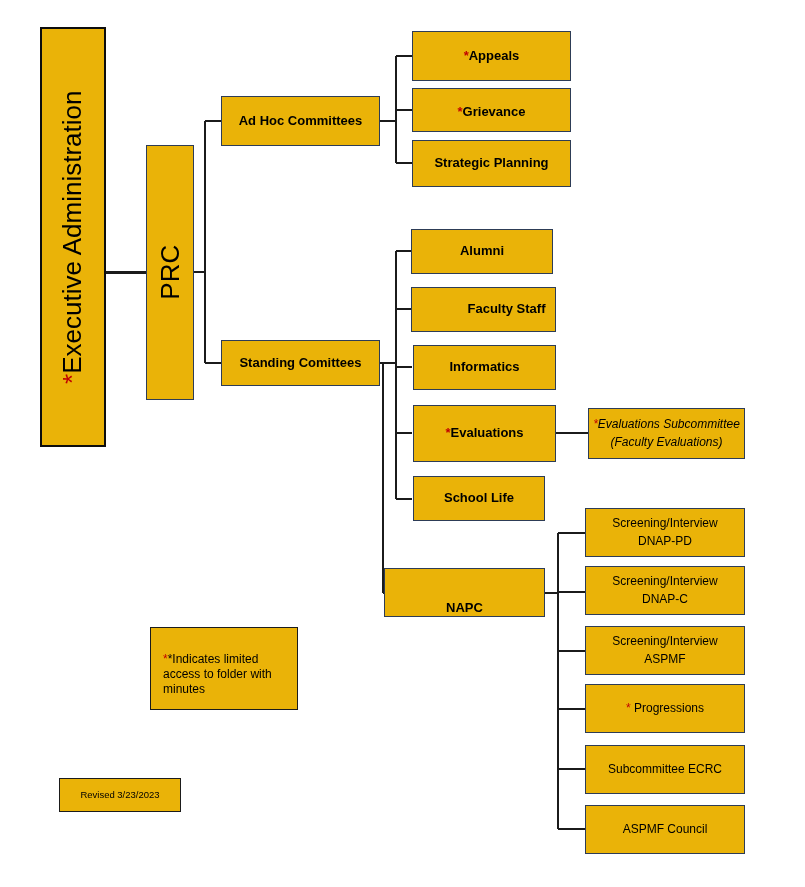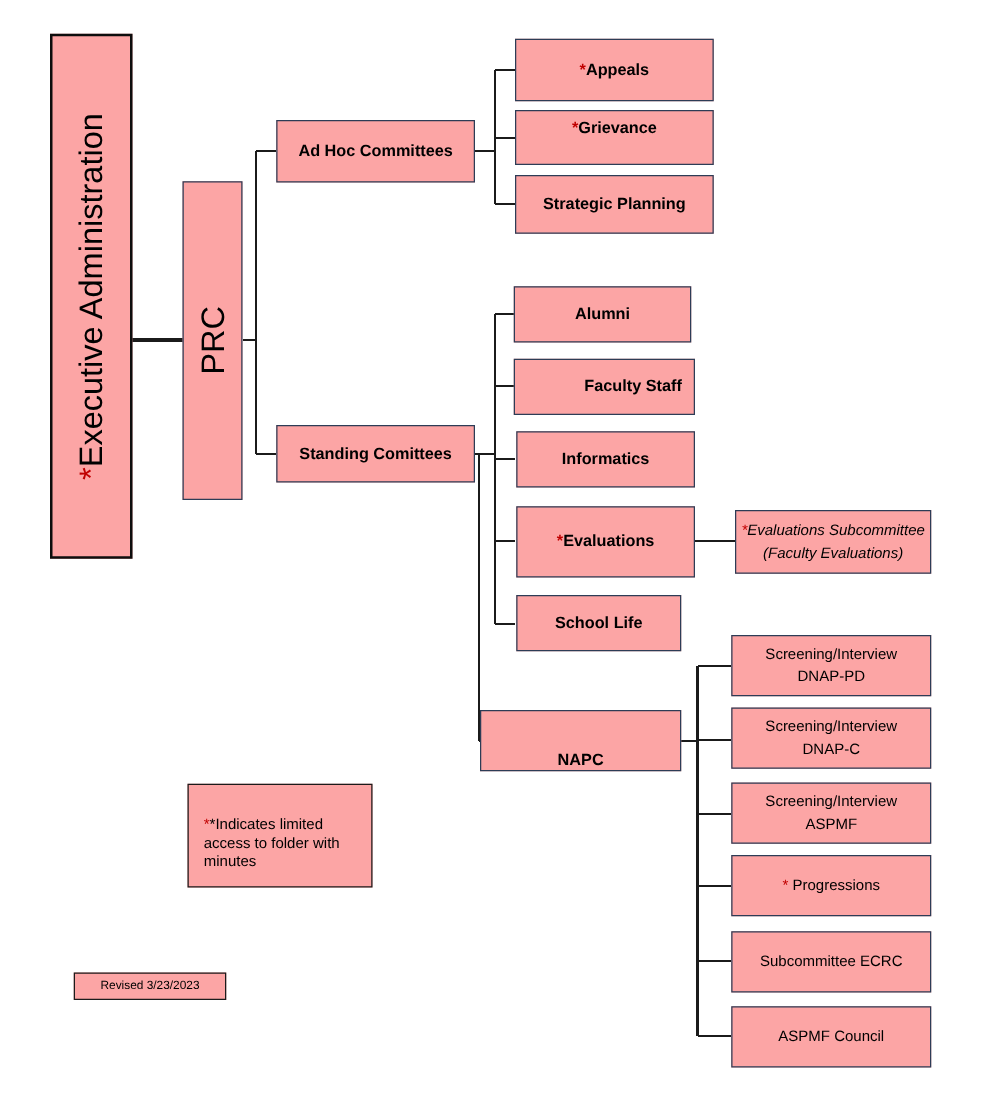--- a/index.html
+++ b/index.html
@@ -25,21 +25,21 @@
     left: 0;
     top: 0;
     width: 805px;
     height: 887px;
     pointer-events: none;
   }
   
   .node {
     position: absolute;
     box-sizing: border-box;
-    background: #fca5a5;
+    background: #eab308;
     display: flex;
     align-items: center;
     justify-content: center;
     text-align: center;
     color: #000000;
     line-height: 1.25;
   }
   .node .label {
     display: block;
     width: 100%;
@@ -137,21 +137,21 @@
   <div class="node b-navy bold f13" style="left:221px; top:96px; width:159px; height:50px;">
     <span class="label">Ad Hoc Committees</span>
   </div>
 
   <div class="node b-navy bold f13" style="left:412px; top:31px; width:159px; height:50px;">
     <span class="label">
       <span class="star">*</span><span>Appeals</span>
     </span>
   </div>
 
-  <div class="node b-navy bold f13 top-text" style="left:412px; top:88px; width:159px; height:44px;">
+  <div class="node b-navy bold f13 top-text" style="left:412px; top:88px; width:159px; height:44px;align-items:center;">
     <span class="label">
       <span class="star">*</span><span>Grievance</span>
     </span>
   </div>
 
   <div class="node b-navy bold f13" style="left:221px; top:340px; width:159px; height:46px;">
     <span class="label">Standing Comittees</span>
   </div>
 
   <div class="node b-navy bold f13" style="left:412px; top:140px; width:159px; height:47px;">
@@ -227,17 +227,17 @@
   </div>
 
   <div class="node b-dark f12 left-text" style="left:150px; top:627px; width:148px; height:83px; padding:24px 12px;">
     <span class="label">
       <span class="star">*</span><span>*Indicates limited</span><br>
       <span>access to folder with</span><br>
       <span>minutes</span>
     </span>
   </div>
 
-  <div class="node b-dark f9" style="left:59px; top:778px; width:122px; height:22px;">
+  <div class="node b-dark f9" style="left:59px; top:778px; width:122px; height:34px;">
     <span class="label">Revised 3/23/2023</span>
   </div>
 
 </div>
 
 </body></html>

